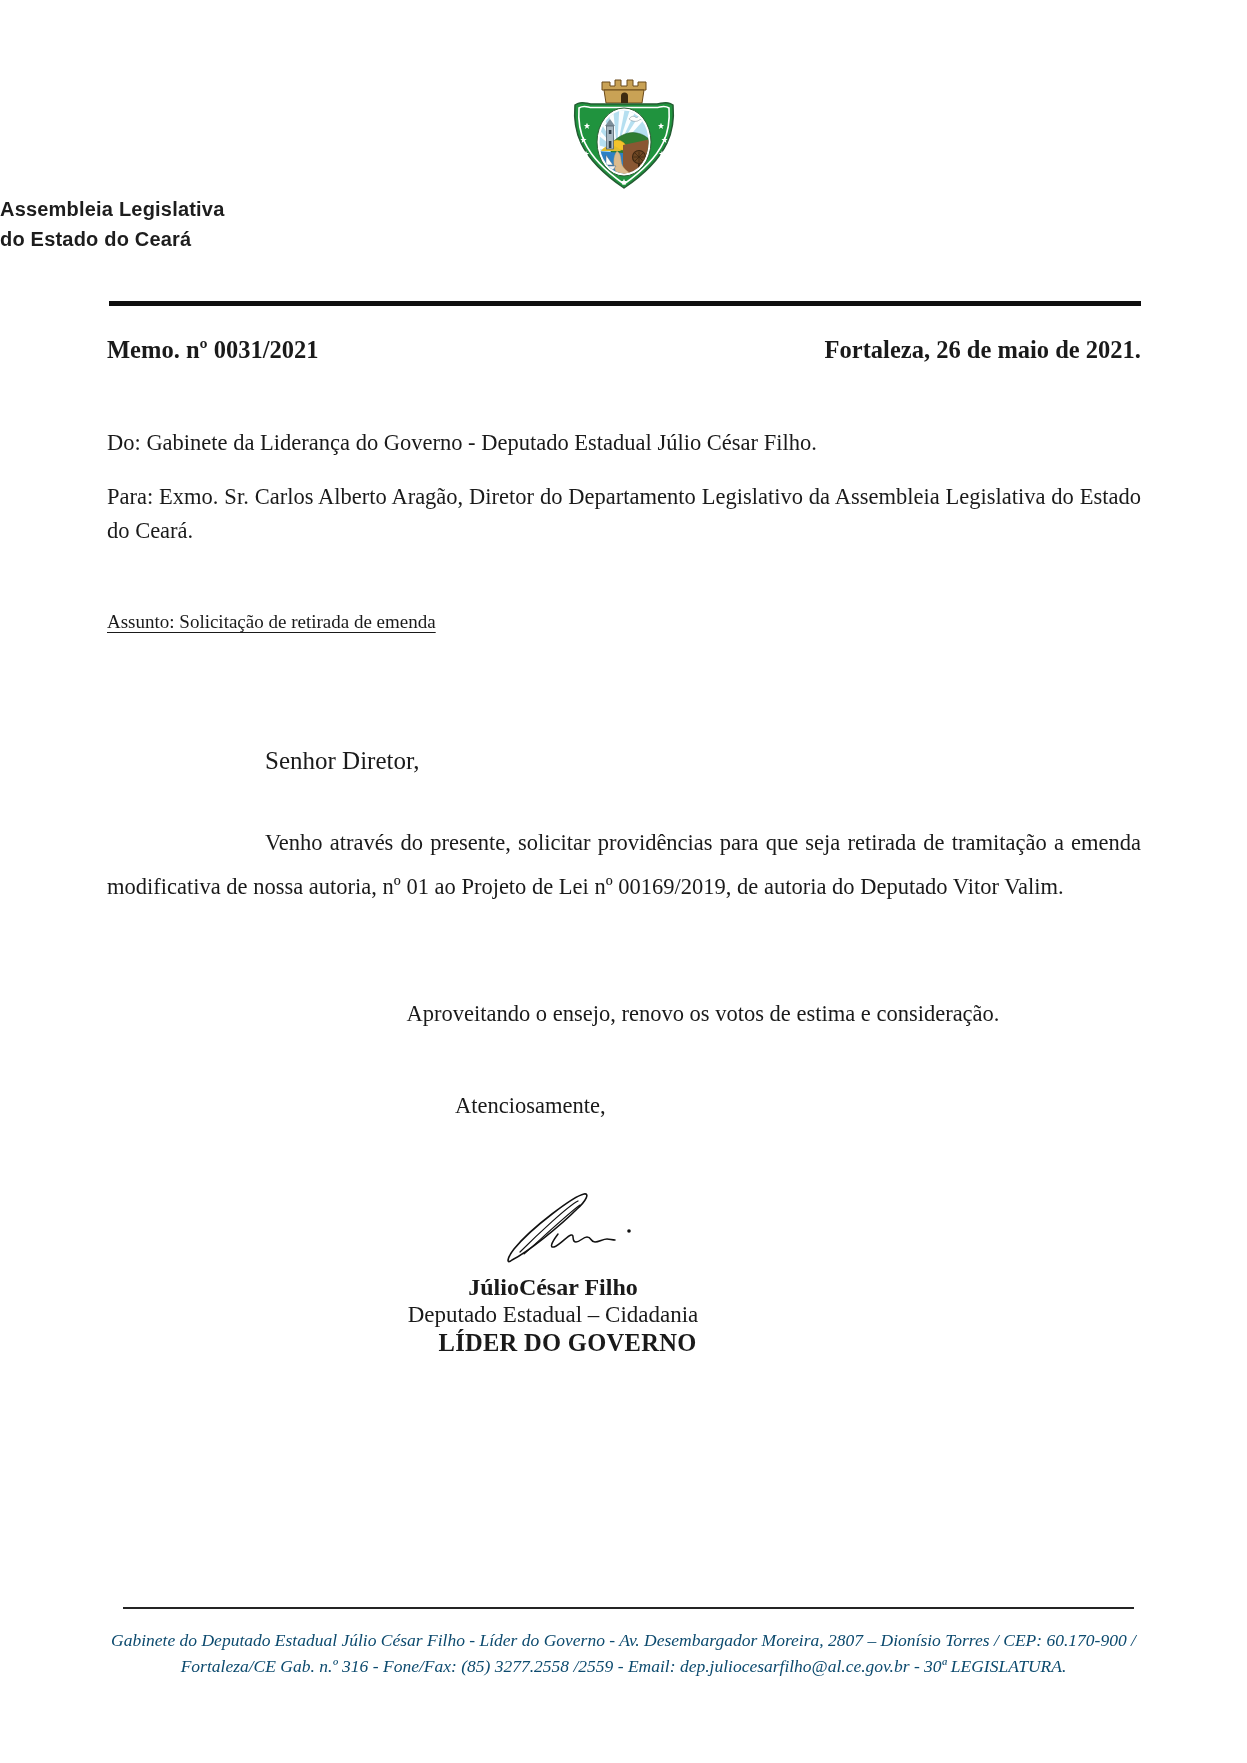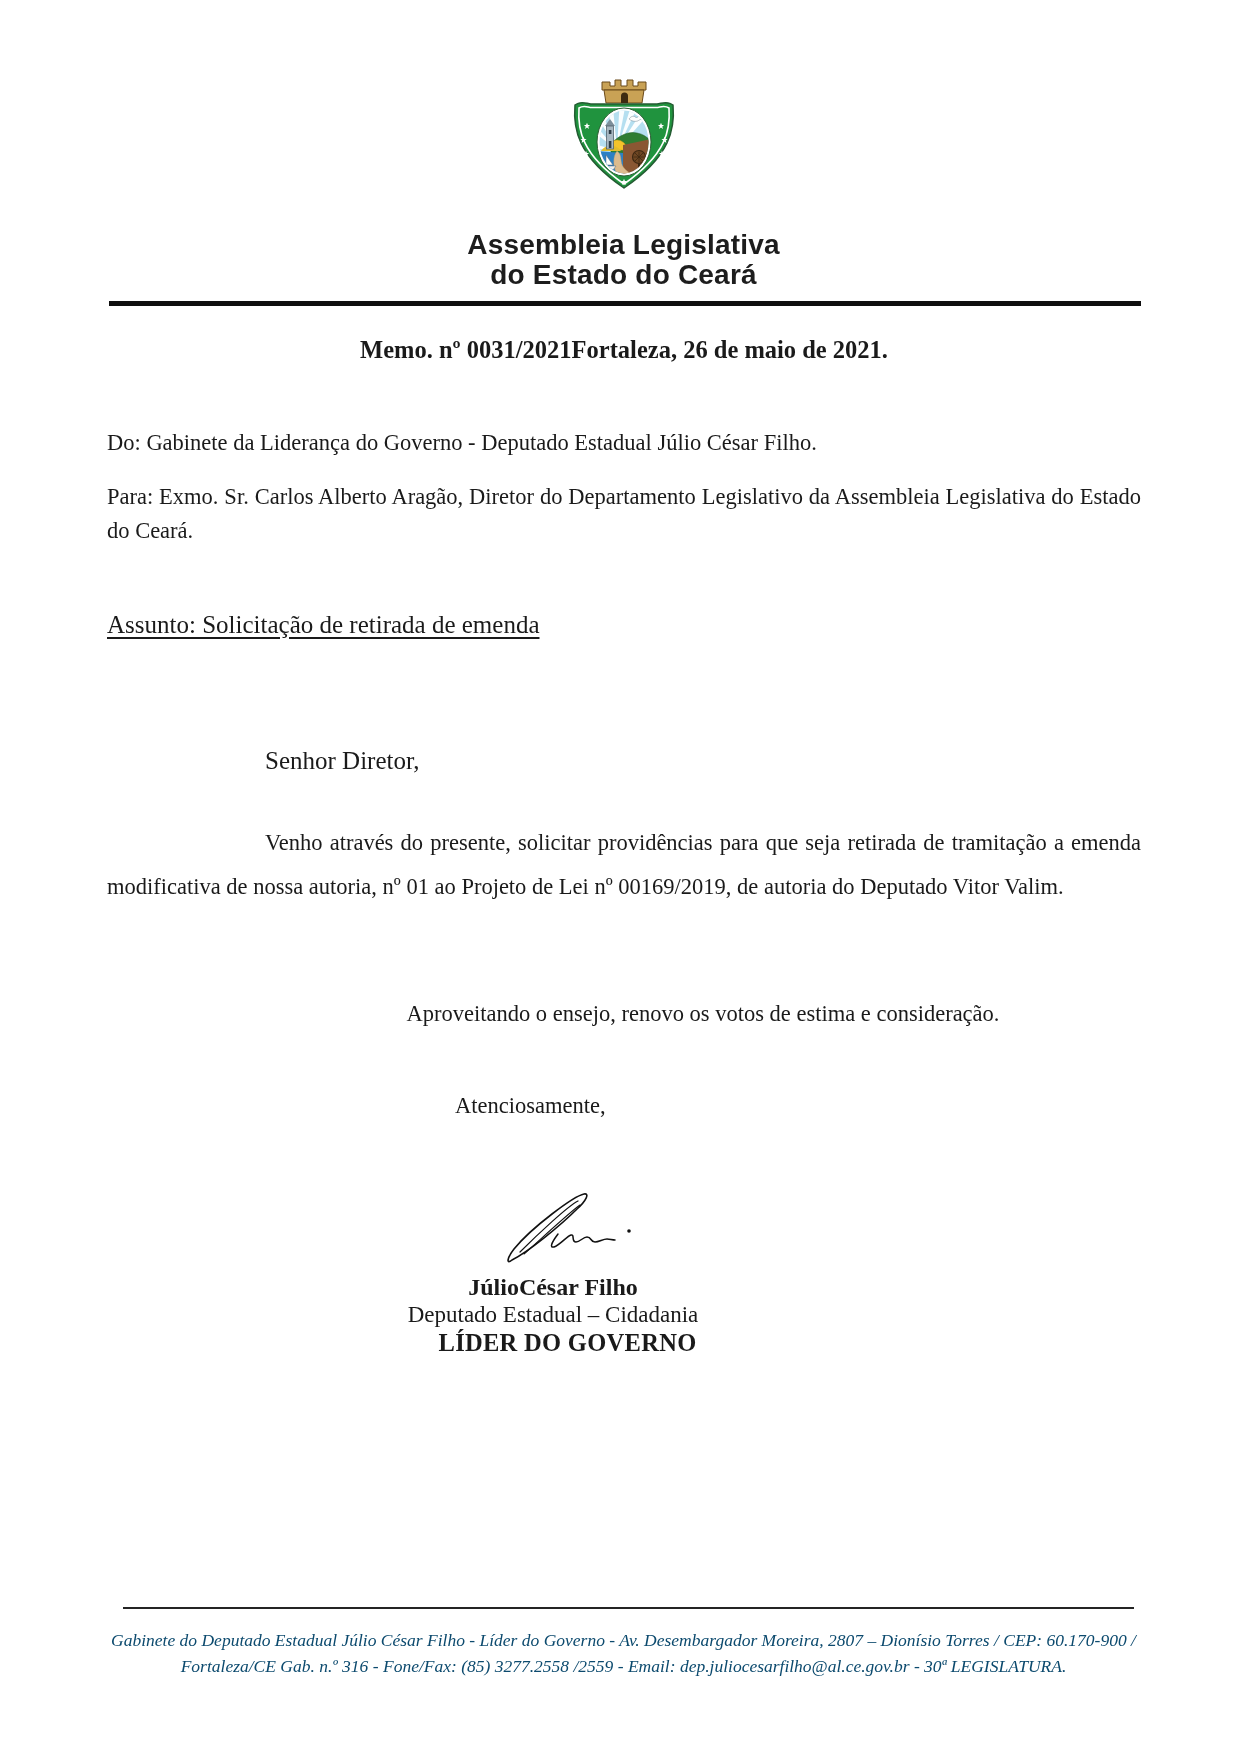--- a/index.html
+++ b/index.html
@@ -11,37 +11,37 @@
     font-family:"Liberation Serif", serif;
     color:#1a1a1a;
     overflow:hidden;
   }
   .abs{position:absolute;}
 
   
   .emblem-wrap{top:78px;left:50%;transform:translateX(-50%);}
   .org-title{
     top:194px;left:0;width:100%;
-    text-align:center;
+    text-align:left;
     font-family:"Liberation Sans", sans-serif;
-    font-weight:bold;font-size:28px;line-height:30px;
-    color:#1d1d1d;letter-spacing:.2px;margin-top:36px;
+    font-weight:bold;font-size:20px;line-height:30px;
+    color:#1d1d1d;letter-spacing:.2px;
   }
   .top-rule{top:301px;left:109px;width:1032px;height:5px;background:#0f0f0f;}
 
   
   .memo-row{
     top:336px;left:107px;width:1034px;
-    display:flex;justify-content:center;
+    display:flex;justify-content:space-between;
     font-weight:bold;font-size:24.5px;
   }
 
   .from-line{top:428px;left:107px;width:1034px;font-size:22.5px;line-height:30px;}
   .to-block{top:480px;left:107px;width:1034px;font-size:22.5px;line-height:34px;text-align:justify;}
-  .subject-line{top:611px;left:107px;font-size:25px;}
+  .subject-line{top:611px;left:107px;font-size:19px;}
   .subject-line span{text-decoration:underline;text-underline-offset:4px;}
 
   .salutation{top:747px;left:265px;font-size:25px;}
   .para{left:107px;width:1034px;font-size:22.5px;line-height:43.5px;text-align:justify;text-indent:158px;}
   .para1{top:821px;}
   .para2{top:992px;text-align:center;}
   .closing{top:1084px;left:455px;font-size:22.5px;margin-top:9px;}
 
   .sig-svg{top:1190px;left:498px;}
   .sig-block{top:1273px;left:0;width:1106px;text-align:center;line-height:28px;}

